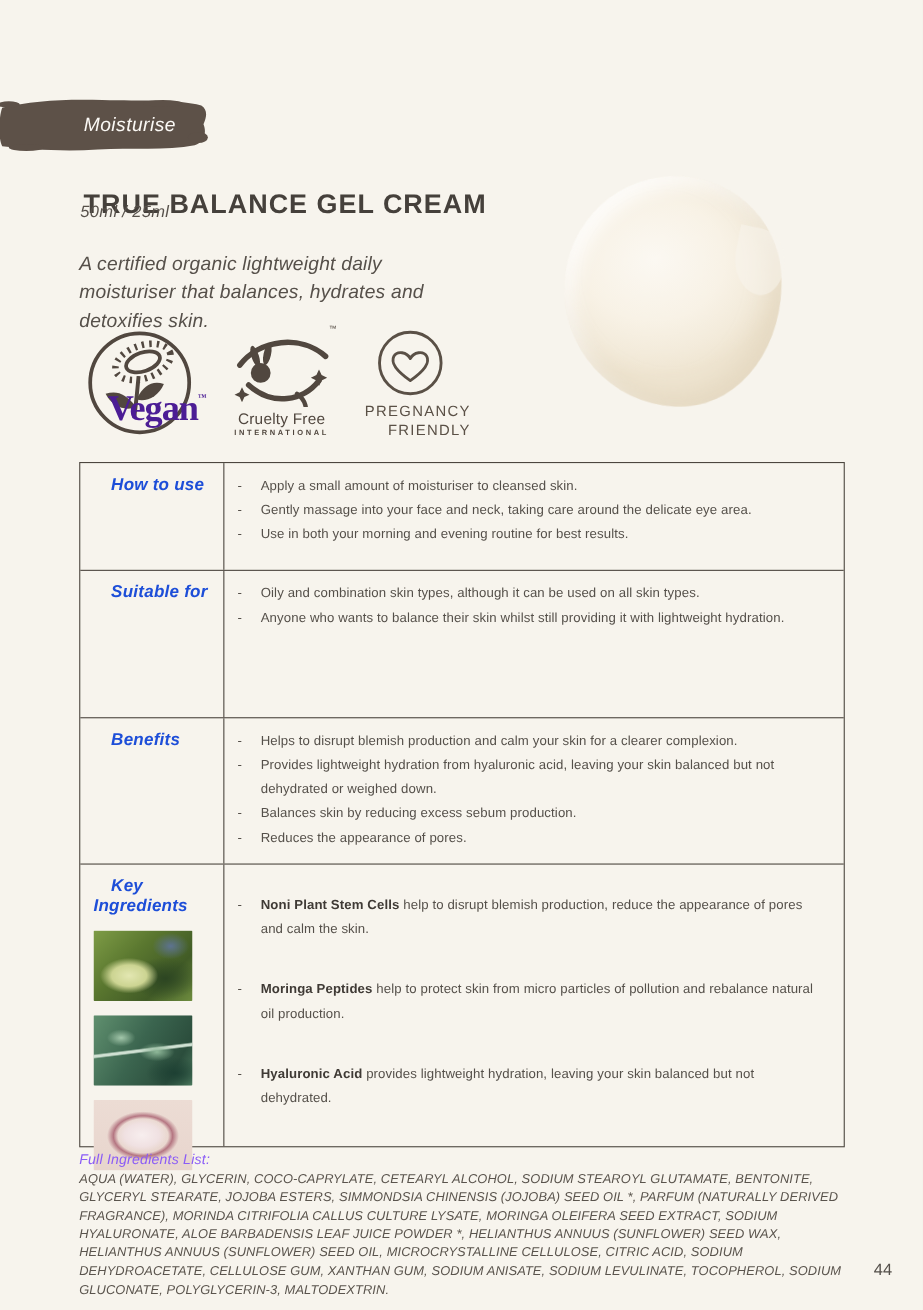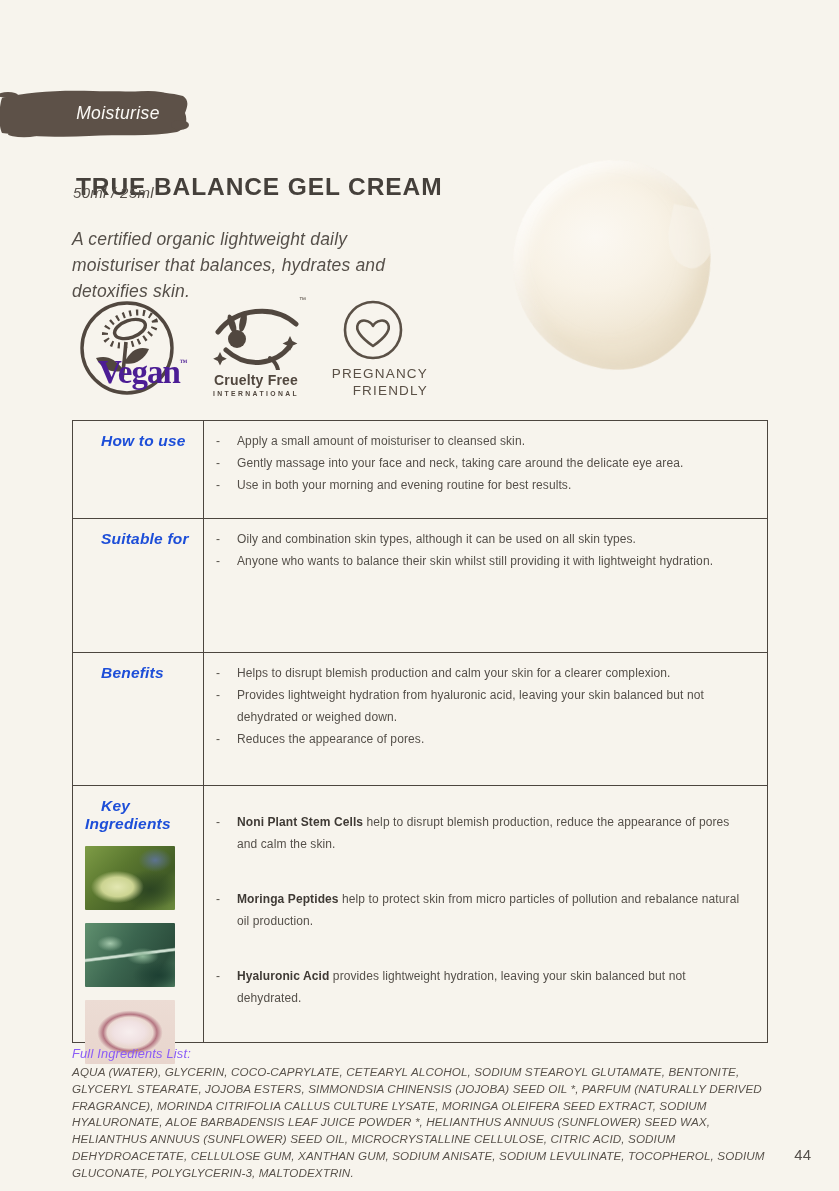--- a/index.html
+++ b/index.html
@@ -47,21 +47,21 @@
   .vegan-word{
     position:absolute;left:24px;top:58px;
     font-family:"Liberation Serif","DejaVu Serif",serif;
     font-weight:bold;font-size:33px;color:#4c1d95;letter-spacing:-1px;
   }
   .vegan-word sup{font-size:8px;letter-spacing:0;vertical-align:18px;}
   .badge-bunny{width:108px;height:112px;margin-left:6px;}
   .bunny-tm{position:absolute;right:4px;top:0;font-size:7px;color:#51473f;}
   .bunny-label{
     position:absolute;left:0;right:0;top:76px;text-align:center;
-    font-weight:bold;font-size:14px;color:#51473f;letter-spacing:.2px;
+    font-weight:normal;font-size:14px;color:#51473f;letter-spacing:.2px;
   }
   .bunny-sublabel{
     position:absolute;left:0;right:0;top:94px;text-align:center;
     font-size:6.8px;font-weight:bold;color:#51473f;letter-spacing:2.4px;
   }
   .badge-pregnancy{width:110px;height:110px;margin-left:8px;}
   .preg-label{
     position:absolute;left:0;right:0;top:70px;text-align:right;
     font-size:13.5px;color:#5a5046;letter-spacing:1.2px;line-height:16.5px;
   }
@@ -265,20 +265,24 @@
         <span class="row-label">Benefits</span>
       </div>
       <div class="tcell-content">
         <div class="bullet">
             <span class="dash"></span>
             <span class="btext">Helps to disrupt blemish production and calm your skin for a clearer complexion.</span>
           </div>
         <div class="bullet">
             <span class="dash"></span>
             <span class="btext">Provides lightweight hydration from hyaluronic acid, leaving your skin balanced but not dehydrated or weighed down.</span>
+          </div>
+        <div class="bullet">
+            <span class="dash"></span>
+            <span class="btext">Balances skin by reducing excess sebum production.</span>
           </div>
         <div class="bullet">
             <span class="dash"></span>
             <span class="btext">Reduces the appearance of pores.</span>
           </div>
       </div>
     </div>
 
     <div class="trow row-keying">
       <div class="tcell-label">

